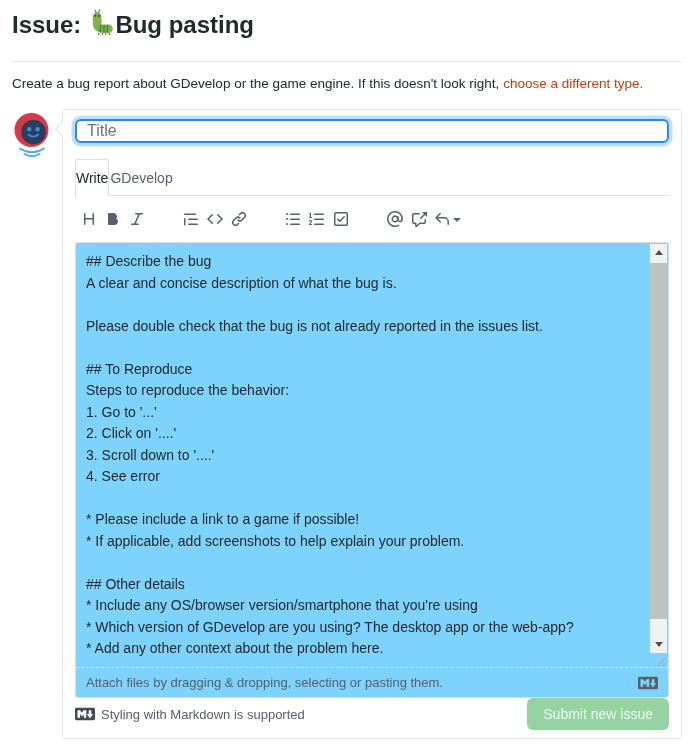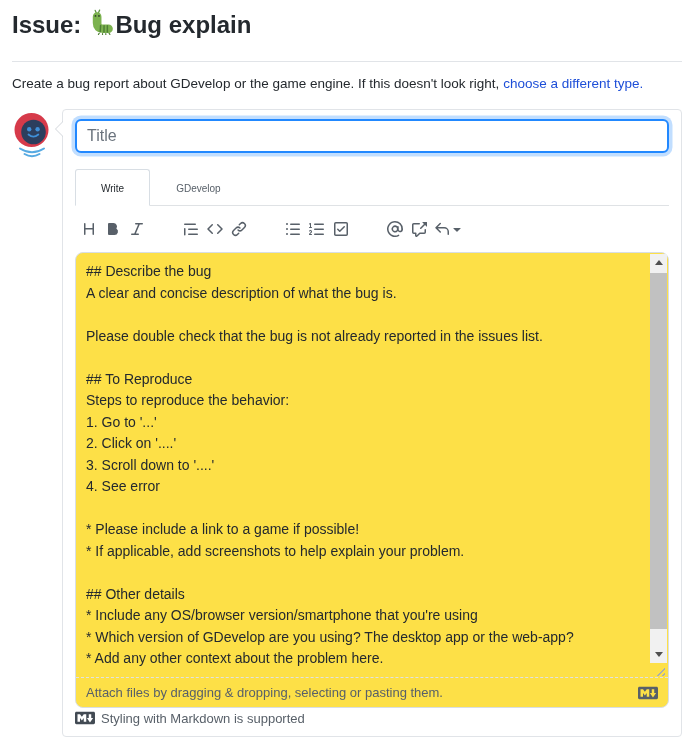--- a/index.html
+++ b/index.html
@@ -12,69 +12,69 @@
     overflow:hidden;
   }
   h1.page-title {
     margin:0 0 20px 0; font-size:24px; font-weight:bold; line-height:28px;
     display:flex; align-items:center;
   }
   h1 .t-prefix { margin-right:6px; }
   h1 .bug-svg { margin-right:1px; display:inline-block; }
   hr.title-rule { border:0; border-top:1px solid #e1e4e8; margin:0 0 13px 0; }
   p.desc { margin:0 0 17px 0; font-size:13.5px; line-height:17px; color:#24292e; }
-  p.desc a { color:#1d4ed8; text-decoration:none; }
+  p.desc a { color:#c2410c; text-decoration:none; }
 
   .form-row { display:flex; }
   .avatar-col { width:50px; flex:none; padding-top:2px; }
 
   .form-box {
     flex:1 1 auto; position:relative; background:#fff;
     border:1px solid #e1e4e8; border-radius:4px;
     padding:9px 12px 8px 12px;
   }
   .caret-outer, .caret-inner {
     position:absolute; width:0; height:0; border-style:solid;
     border-width:8px 8px 8px 0;
   }
   .caret-outer { left:-8px; top:11px; border-color:transparent #d1d5da transparent transparent; }
   .caret-inner { left:-6.8px; top:11px; border-color:transparent #ffffff transparent transparent; }
 
   .title-input {
-    display:block; width:100%; height:34px;
+    display:block; width:100%; height:24px;
     font-family:"Liberation Sans", sans-serif; font-size:16px; color:#24292e;
     padding:8px 10px; margin-bottom:16px;
     border:2px solid #2188ff; border-radius:6px; outline:none;
     box-shadow:0 0 0 3.5px rgba(33,136,255,0.28);
   }
   .title-input::placeholder { color:#6a737d; opacity:1; }
 
   .tabnav { display:flex; border-bottom:1px solid #dfe2e5; height:37px; }
   .tab {
     font-family:"Liberation Sans", sans-serif;
-    font-size:10px; line-height:17px; padding:10px 25px; background:transparent;
+    font-size:14px; line-height:17px; padding:10px 0; background:transparent;
     border:1px solid transparent; color:#586069; cursor:pointer;
   }
   .tab.active {
     background:#fff; color:#24292e; border-color:#d8dee4;
     border-bottom-color:#fff; border-radius:3px 3px 0 0; margin-bottom:-1px;
   }
 
   .toolbar { display:flex; align-items:center; padding:10px 0 10px 2px; height:46px; }
   .tb-group { display:flex; margin-right:30px; }
   .tb-group:last-child { margin-right:0; }
   .tb-btn {
     width:24px; height:26px; display:flex; align-items:center; justify-content:center;
     background:none; border:none; padding:0; color:#586069; cursor:pointer;
   }
   .tb-btn.wide { width:34px; }
   .tb-btn svg { fill:#586069; }
   .tb-btn .caret-down { margin-left:2px; }
 
-  .editor { position:relative; border:1px solid #d8dee4; border-radius:8px; background:#fde047; }
+  .editor { position:relative; border:1px solid #d8dee4; border-radius:3px; background:#7dd3fc; }
   .body-textarea {
     display:block; width:100%; height:424px; resize:none; overflow:hidden;
     border:none; outline:none; background:transparent;
     font-family:"Liberation Sans", sans-serif; font-size:14px; line-height:21.5px;
     color:#24292e; padding:8px 28px 8px 10px;
   }
   .fake-scrollbar {
     position:absolute; top:1px; right:1px; width:17px; height:409px; background:#f1f1f1;
   }
   .sb-btn { position:absolute; left:0; width:17px; height:17px; display:flex; align-items:center; justify-content:center; }
@@ -111,21 +111,21 @@
 <h1 class="page-title">
   <span class="t-prefix">Issue:</span>
   <span class="bug-svg"><svg width="27" height="27" viewBox="0 0 27 28">
     <path d="M8 2.5 L9.6 6.2 M12.6 2.2 L10.8 6.2" stroke="#5d9141" stroke-width="1.3" fill="none" stroke-linecap="round"></path>
     <path d="M10 9 L10 15.5 Q10 21.5 16 21.5 L21.8 21.5" fill="none" stroke="#7cb24f" stroke-width="9" stroke-linecap="round"></path>
     <path d="M13.6 18 L13.2 24.6 M17.2 18.3 L17.1 24.8 M20.6 18.3 L20.6 24.8" stroke="#4e7e35" stroke-width="1.5" fill="none" stroke-linecap="round"></path>
     <path d="M12.2 26.2 l-0.8 1.2 M15.6 26.5 l0 1.2 M19 26.5 l0 1.2 M22.4 26.2 l0.8 1.2" stroke="#4e7e35" stroke-width="1.2" fill="none" stroke-linecap="round"></path>
     <circle cx="8.3" cy="8.2" r="0.95" fill="#2f3b2a"></circle>
         <circle cx="11.9" cy="8.2" r="0.95" fill="#2f3b2a"></circle>
   </svg></span>
-  <span>Bug explain</span>
+  <span>Bug pasting</span>
 </h1>
 <hr class="title-rule">
 
 <p class="desc">
   <span>Create a bug report about GDevelop or the game engine. If this doesn't look right,</span>
   <a href="#">choose a different type.</a>
 </p>
 
 <div class="form-row">
 
@@ -266,16 +266,17 @@
       </div>
     </div>
 
     <div class="form-actions">
       <span class="md-note">
         <svg width="20" height="20" viewBox="0 0 16 16">
             <path fill-rule="evenodd" d="M14.85 3H1.15C.52 3 0 3.52 0 4.15v7.69C0 12.48.52 13 1.15 13h13.69c.64 0 1.15-.52 1.15-1.15v-7.7C16 3.52 15.48 3 14.85 3zM9 11H7V8L5.5 9.92 4 8v3H2V5h2l1.5 2L7 5h2v6zm2.99.5L9.5 8H11V5h2v3h1.5l-2.51 3.5z"></path>
           </svg>
         <span>Styling with Markdown is supported</span>
       </span>
+      <button class="submit-btn">Submit new issue</button>
     </div>
 
   </div>
 </div>
 
 </body></html>

